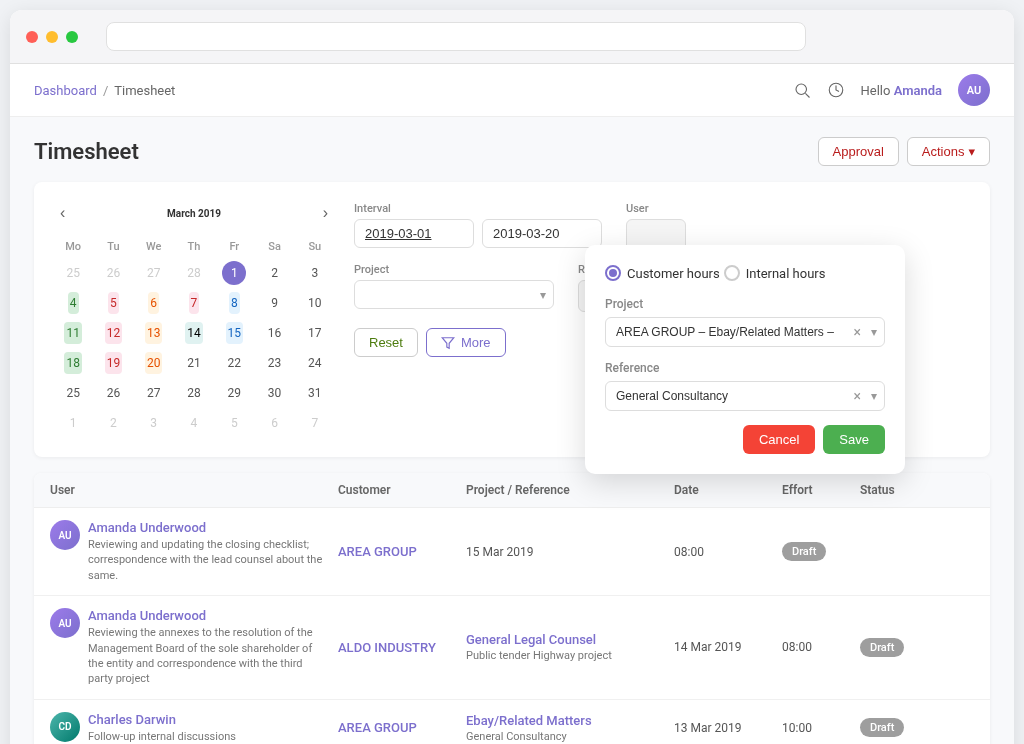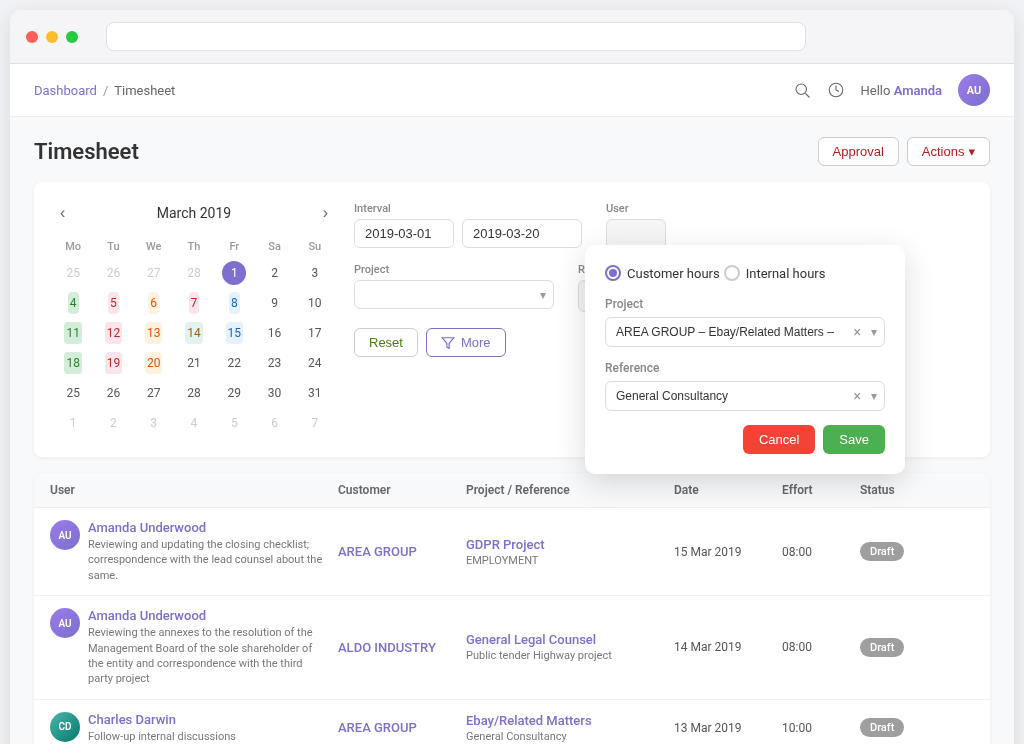--- a/index.html
+++ b/index.html
@@ -36,32 +36,32 @@
 
     
     .btn-outline { border: 1px solid #ccc; background: white; border-radius: 6px; padding: 6px 14px; font-size: 13px; cursor: pointer; display: flex; align-items: center; gap: 4px; color: #b91c1c; }
 
     
     .filter-card { background: white; border-radius: 8px; padding: 20px; margin-bottom: 16px; box-shadow: 0 1px 4px rgba(0,0,0,0.06); display: flex; gap: 20px; }
 
     
     .calendar { min-width: 280px; }
     .cal-header { display: flex; align-items: center; justify-content: space-between; margin-bottom: 12px; }
-    .cal-title { font-size: 14px; font-weight: 400; color: #333; text-align: right; }
+    .cal-title { font-size: 10px; font-weight: 700; color: #333; text-align: right; }
     .cal-nav { background: none; border: none; cursor: pointer; color: #666; font-size: 16px; padding: 2px 6px; }
     .cal-grid { display: grid; grid-template-columns: repeat(7, 1fr); gap: 2px; }
     .cal-day-header { text-align: center; font-size: 11px; color: #999; font-weight: 500; padding: 4px 0; }
     .cal-day { text-align: center; font-size: 12px; padding: 4px 2px; border-radius: 4px; cursor: pointer; color: #555; }
     .cal-day.other-month { color: #ccc; }
     .cal-day.today { background: #7c6fcd; color: white; border-radius: 50%; width: 24px; height: 24px; display: flex; align-items: center; justify-content: center; margin: auto; }
     .cal-day.green { background: #d4edda; color: #2e7d32; border-radius: 4px; }
     .cal-day.pink { background: #fce4ec; color: #c62828; border-radius: 4px; }
     .cal-day.orange { background: #fff3e0; color: #e65100; border-radius: 4px; }
     .cal-day.blue { background: #e3f2fd; color: #1565c0; border-radius: 4px; }
-    .cal-day.teal { background: #e0f2f1; color: #a16207; border-radius: 4px; }
+    .cal-day.teal { background: #e0f2f1; color: #000000; border-radius: 4px; }
     .cal-cell { display: flex; align-items: center; justify-content: center; height: 28px; }
 
     
     .filter-fields { flex: 1; display: flex; flex-direction: column; gap: 12px; }
     .filter-row { display: flex; gap: 12px; align-items: flex-start; }
     .filter-group { display: flex; flex-direction: column; gap: 4px; }
     .filter-label { font-size: 11px; color: #888; font-weight: 500; text-transform: capitalize; }
     .filter-input { border: 1px solid #ddd; border-radius: 6px; padding: 6px 10px; font-size: 13px; color: #333; background: white; outline: none; }
     .filter-select { border: 1px solid #ddd; border-radius: 6px; padding: 6px 10px; font-size: 13px; color: #333; background: white; outline: none; min-width: 160px; appearance: none; position: relative; }
     .select-wrapper { position: relative; }
@@ -306,21 +306,21 @@
               <div class="cal-day other-month">7</div>
             </div>
         </div>
       </div>
 
       <div class="filter-fields">
         <div class="filter-row">
           <div class="filter-group">
             <label class="filter-label">Interval</label>
             <div style="display:flex;gap:8px;">
-              <input class="filter-input" type="text" style="width: 100px;" value="2019-03-01">
+              <input class="filter-input" type="text" style="width: 120px; text-decoration: underline;" value="2019-03-01">
               <input class="filter-input" type="text" style="width: 120px;" value="2019-03-20">
             </div>
           </div>
           <div class="filter-group" style="margin-left:12px;">
             <label class="filter-label">User</label>
             <div style="width:60px;height:32px;border:1px solid #ddd;border-radius:6px;background:#f5f5f5;"></div>
           </div>
         </div>
         <div class="filter-row">
           <div class="filter-group">
@@ -360,24 +360,20 @@
 
       <div class="table-row-container">
         <div class="user-cell">
           <div class="user-avatar av-purple" style="display:flex;align-items:center;justify-content:center;color:white;font-size:10px;font-weight:600;">AU</div>
           <div>
             <div class="user-name">Amanda Underwood</div>
             <div class="user-desc">Reviewing and updating the closing checklist; correspondence with the lead counsel about the same.</div>
           </div>
         </div>
         <div class="customer-name">AREA GROUP</div>
-        <div>
-          <div class="project-name">GDPR Project</div>
-          <div class="project-ref">EMPLOYMENT</div>
-        </div>
         <div class="date-text">15 Mar 2019</div>
         <div class="effort-text">08:00</div>
         <div><span class="badge-draft">Draft</span></div>
       </div>
 
       <div class="table-row-container">
         <div class="user-cell">
           <div class="user-avatar av-purple" style="display:flex;align-items:center;justify-content:center;color:white;font-size:10px;font-weight:600;">AU</div>
           <div>
             <div class="user-name">Amanda Underwood</div>

